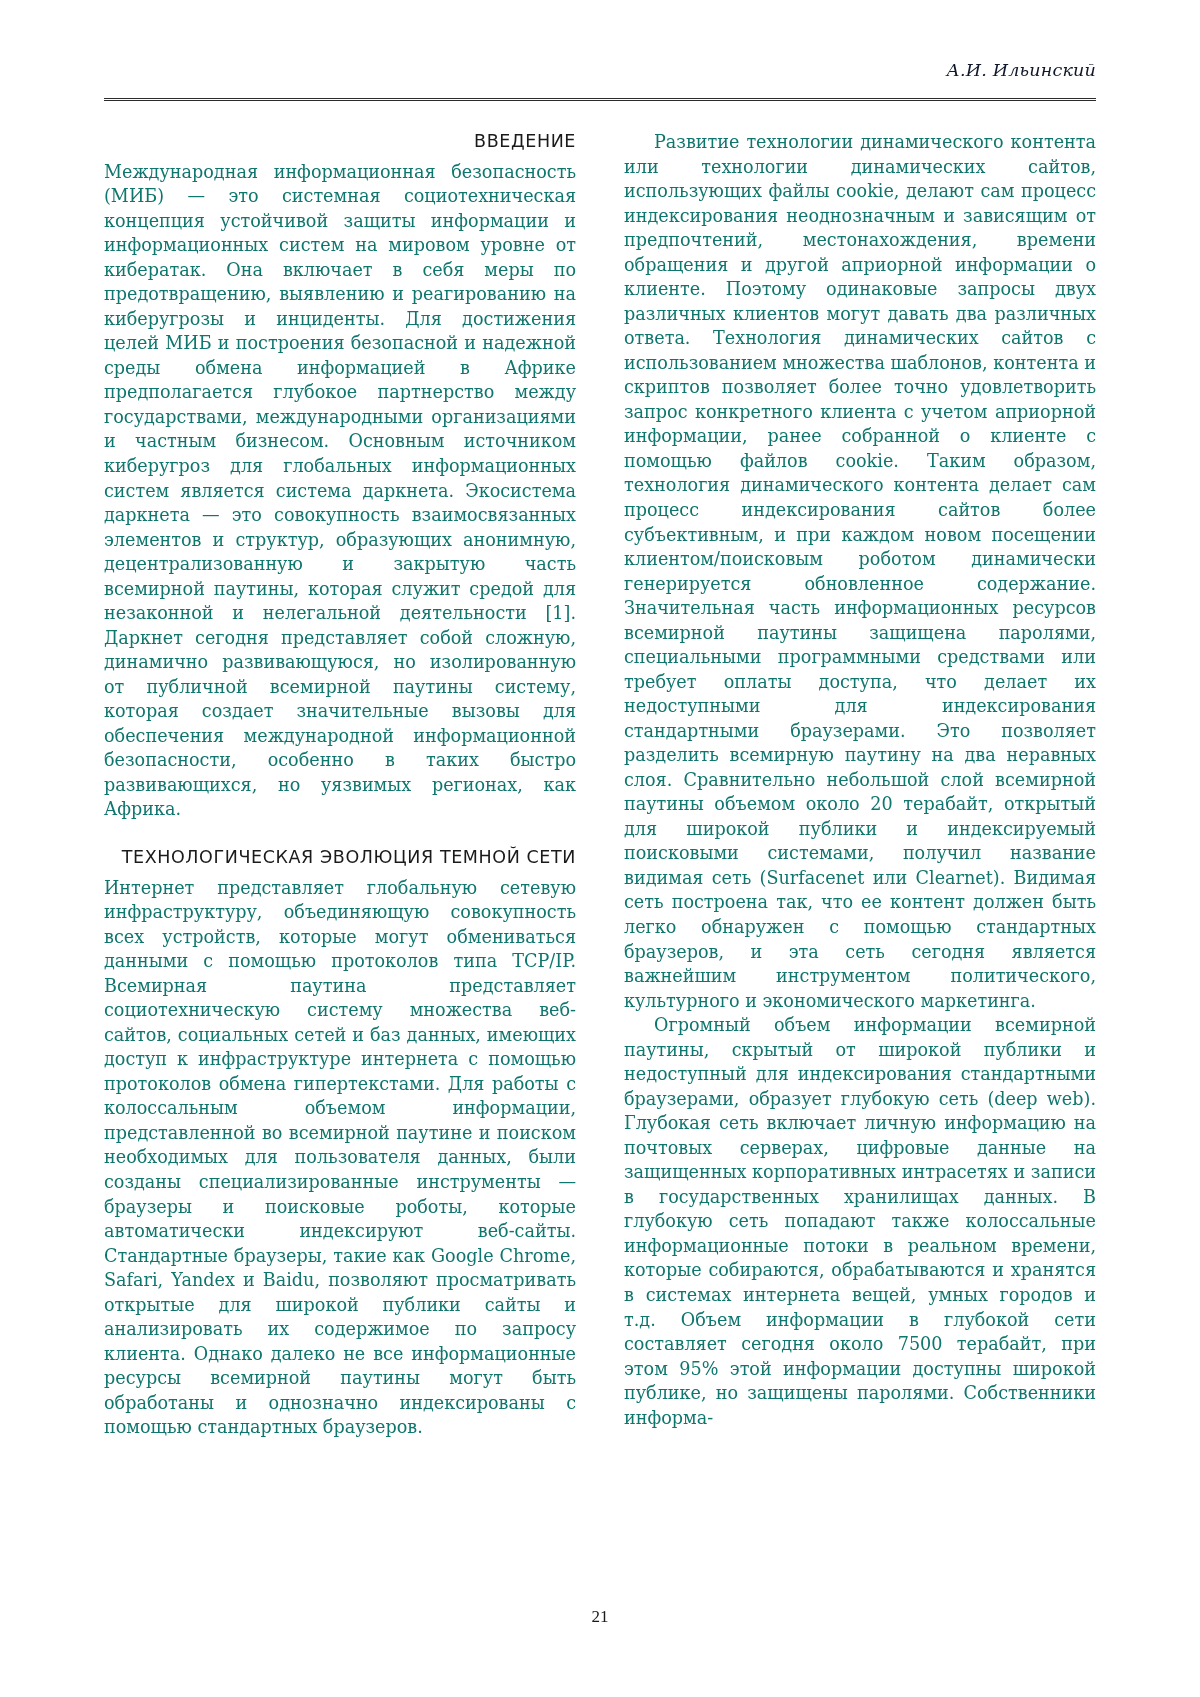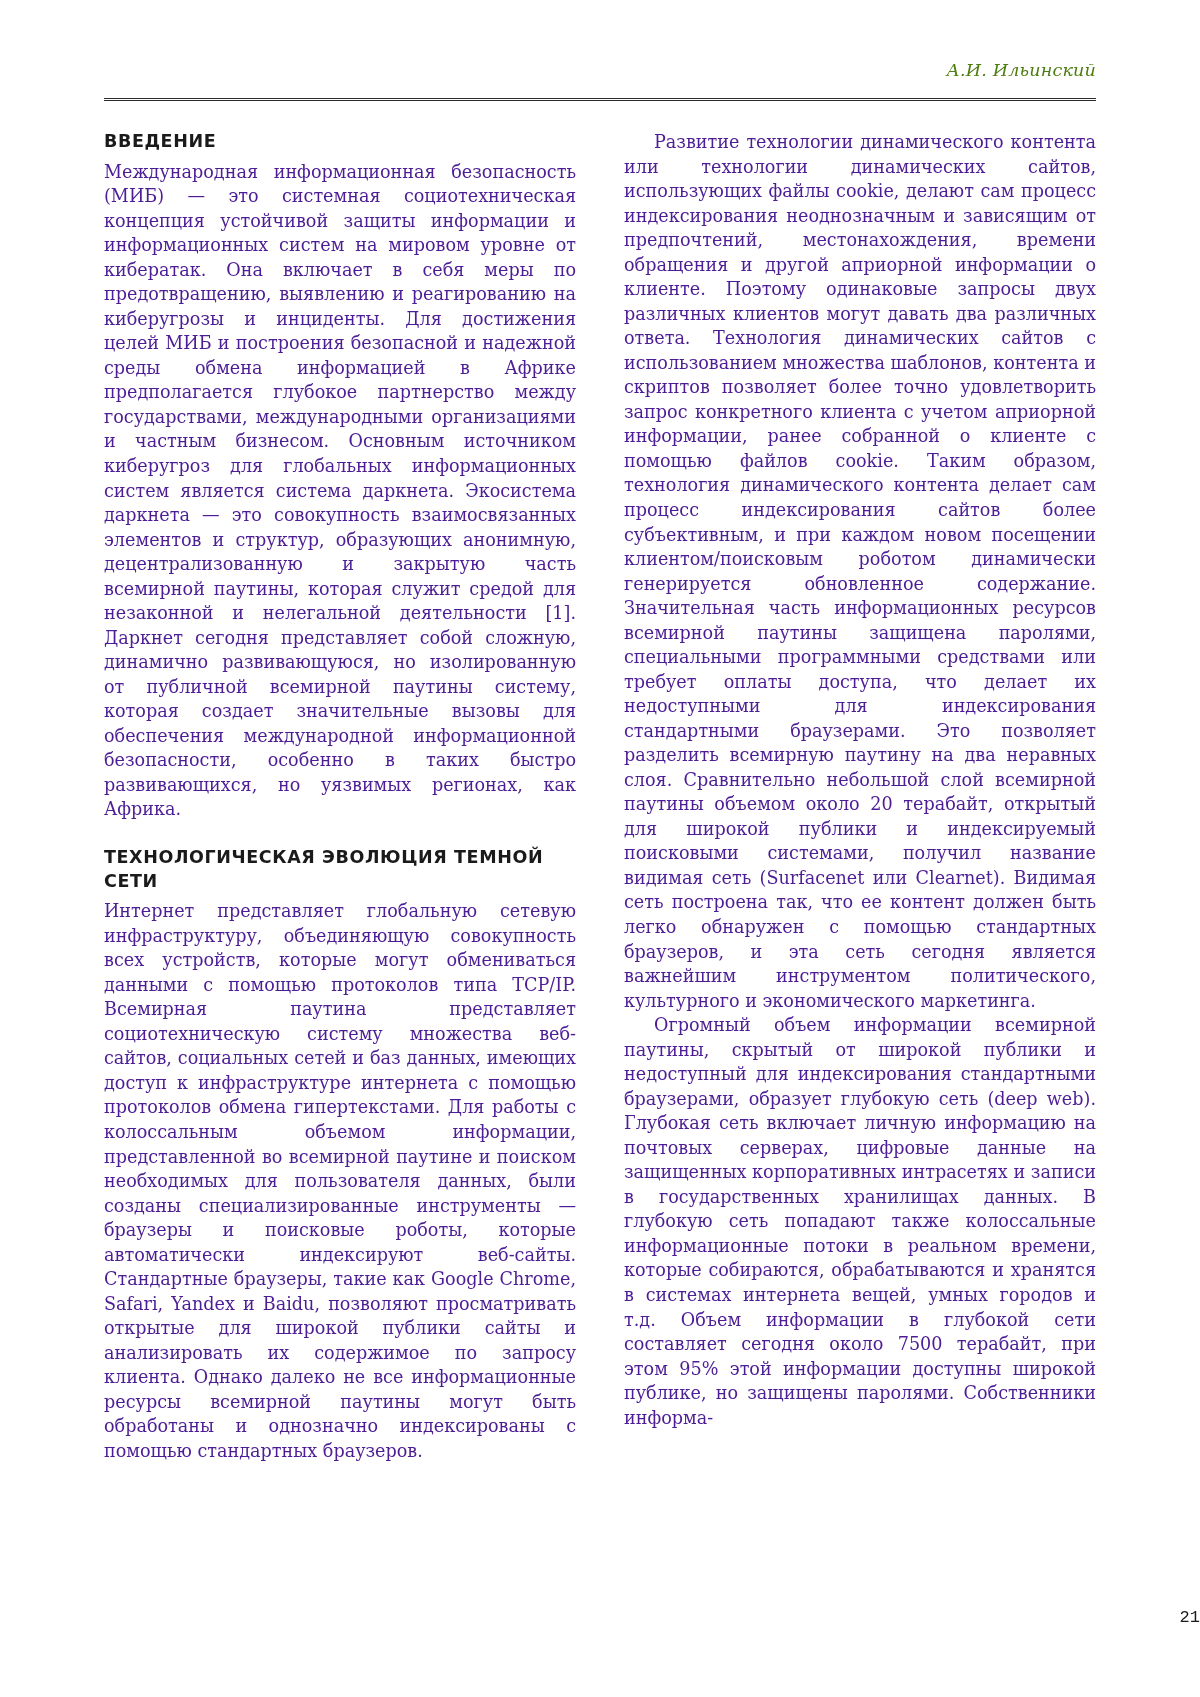--- a/index.html
+++ b/index.html
@@ -16,21 +16,21 @@
     color: #1a1a1a;
     box-sizing: border-box;
   }
   .running-head {
     position: absolute;
     top: 60px;
     right: 104px;
     font-family: "DejaVu Serif", serif;
     font-style: italic;
     font-size: 17.5px;
-    color: #4d7c0f;
+    color: #0f172a;
     letter-spacing: 0.2px;
   }
   .rule {
     position: absolute;
     left: 104px;
     right: 104px;
     top: 98px;
     height: 3px;
     border-top: 1px solid #2b2b2b;
     border-bottom: 1px solid #2b2b2b;
@@ -43,50 +43,50 @@
     right: 104px;
     display: flex;
     gap: 48px;
   }
   .col {
     width: 472px;
   }
   h2.section-title {
     font-family: "DejaVu Sans", sans-serif;
     font-size: 17.5px;
-    font-weight: bold;
-    text-align: left;
+    font-weight: normal;
+    text-align: right;
     letter-spacing: 0.6px;
     margin: 0 0 6px 0;
     line-height: 1.35;
     text-transform: uppercase;
   }
   h2.section-title.spaced {
     margin-top: 24px;
   }
   p.body {
     margin: 0;
     font-size: 17.6px;
     line-height: 1.395;
     text-align: justify;
     text-justify: inter-word;
     hyphens: manual;
-    color: #4c1d95;
+    color: #0f766e;
   }
   p.body.indent {
     text-indent: 30px;
   }
   .page-number {
     position: absolute;
     bottom: 70px;
     left: 0;
     right: 0;
-    text-align: right;
+    text-align: center;
     font-size: 17px;
-    font-family: Liberation Mono, monospace;
+    font-family: Liberation Serif, serif;
     color: #1a1a1a;
   }
 </style>
 </head>
 <body>
 
 <div class="page">
 
   <div class="running-head">А.И. Ильинский</div>
 

